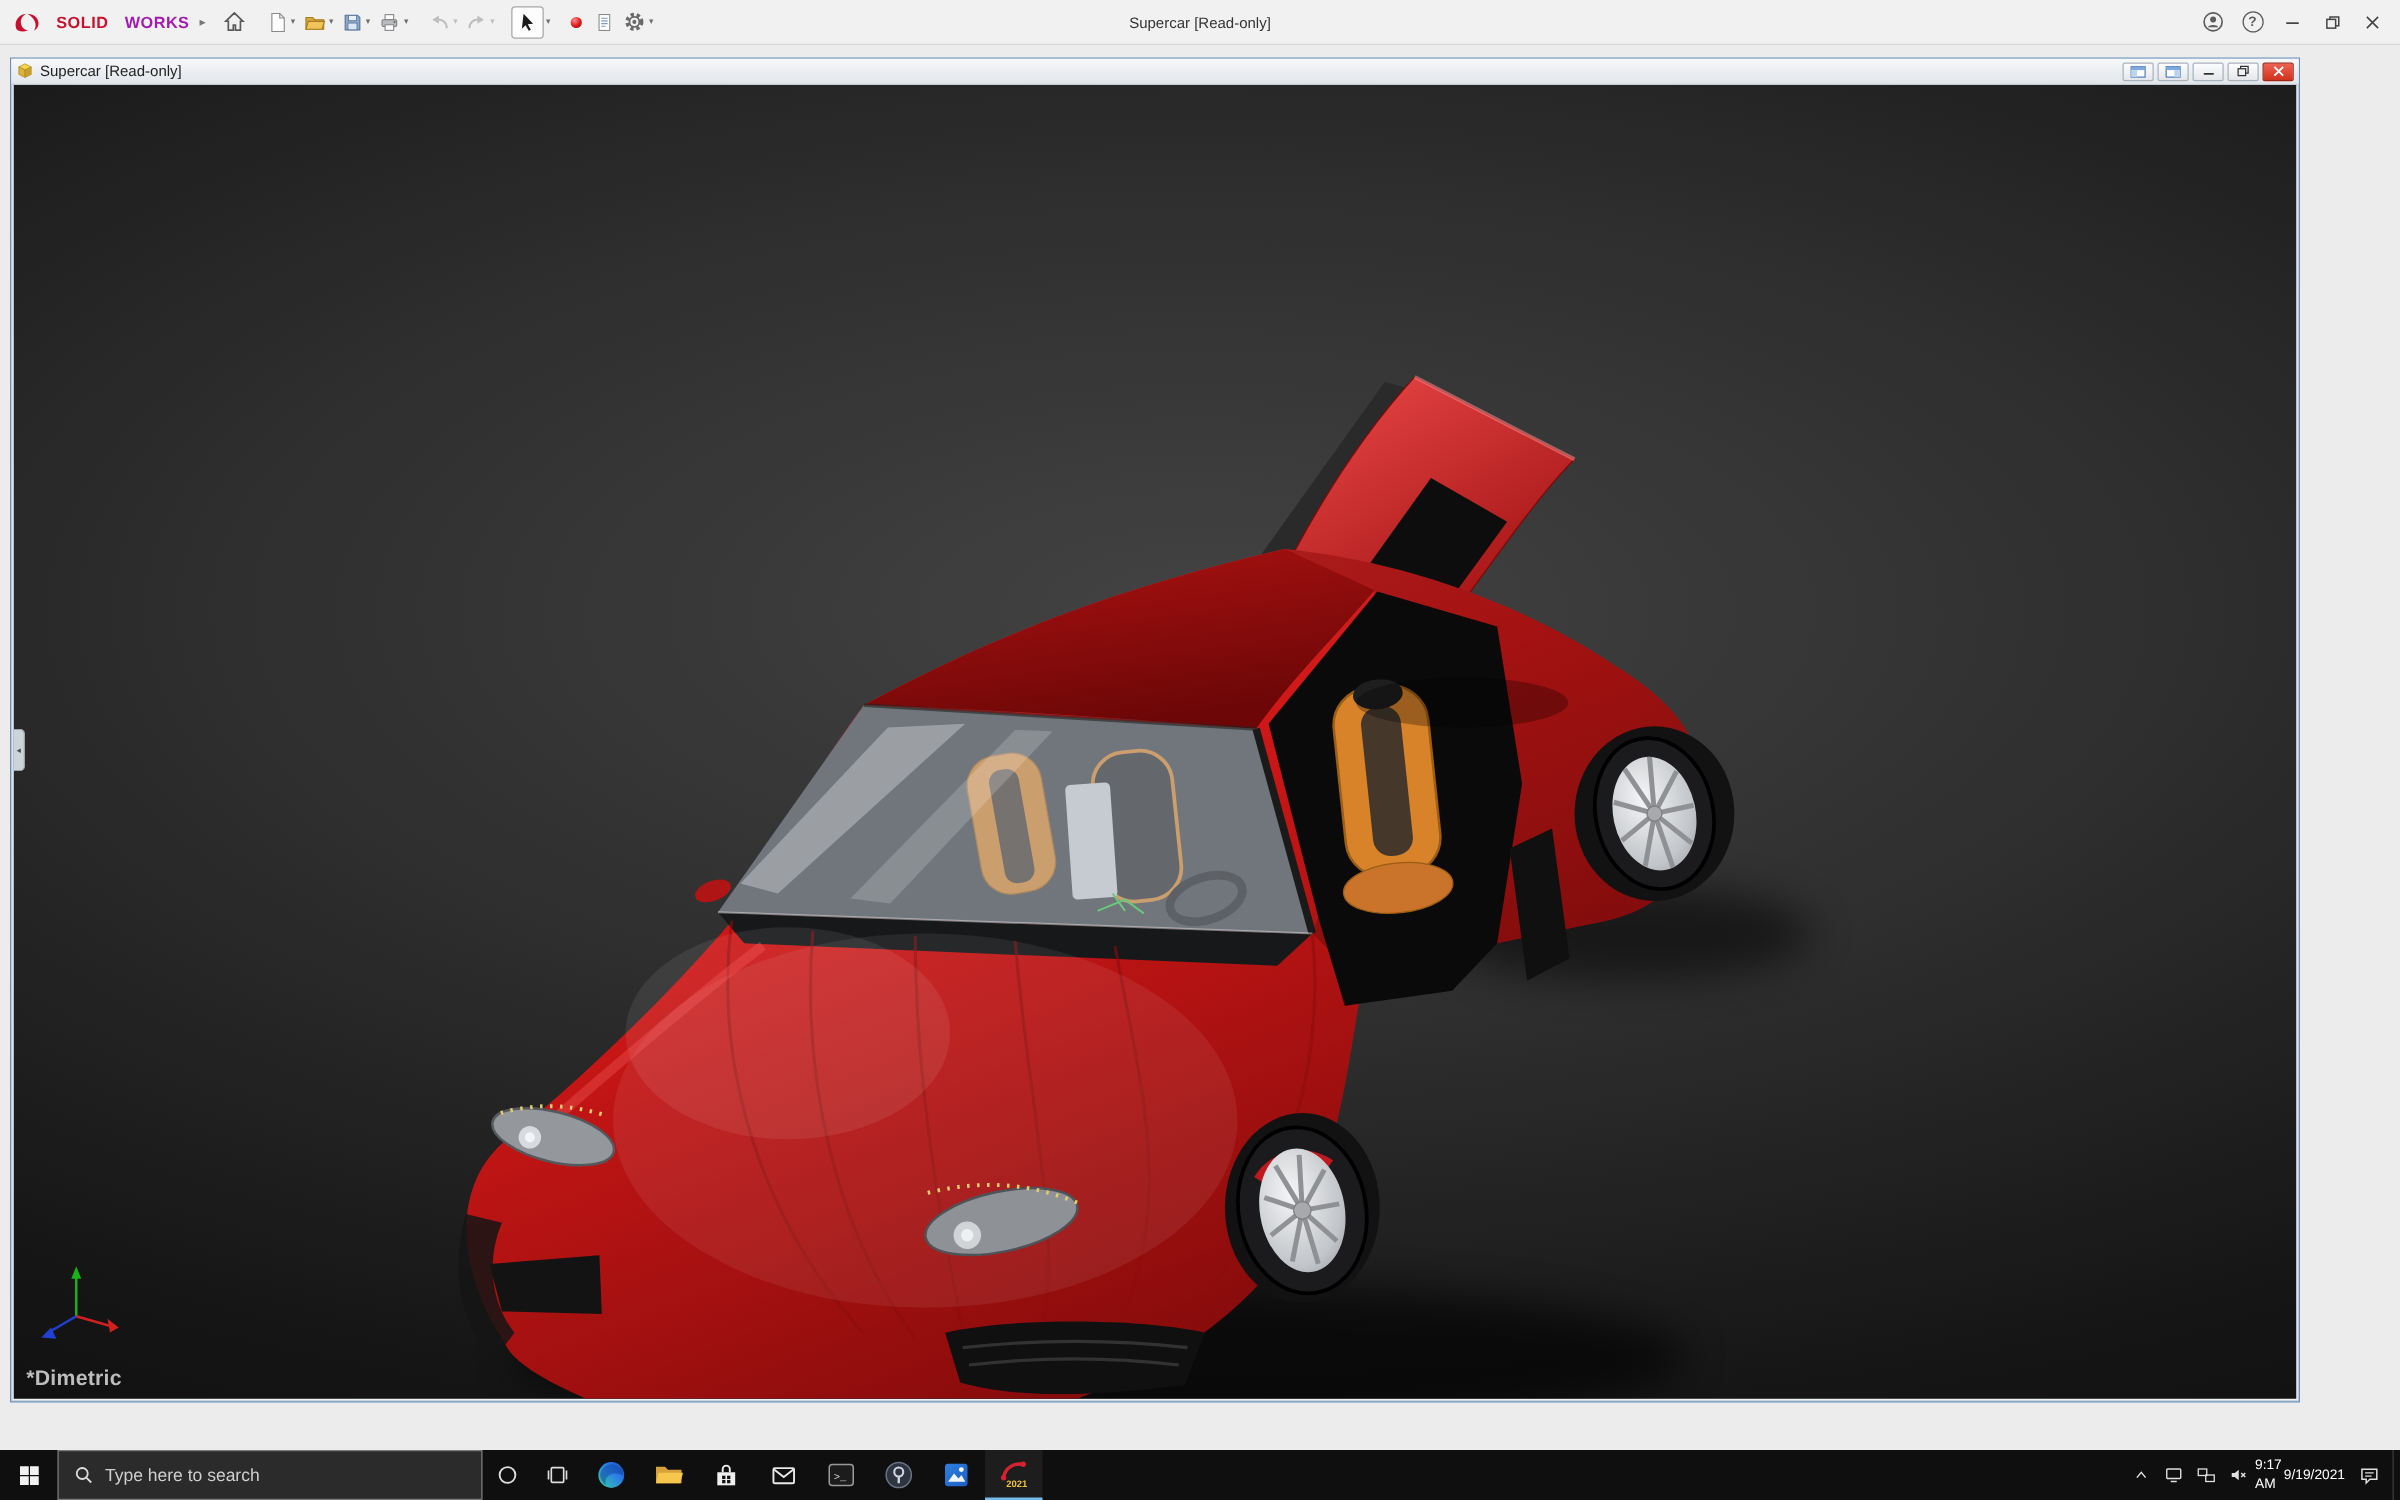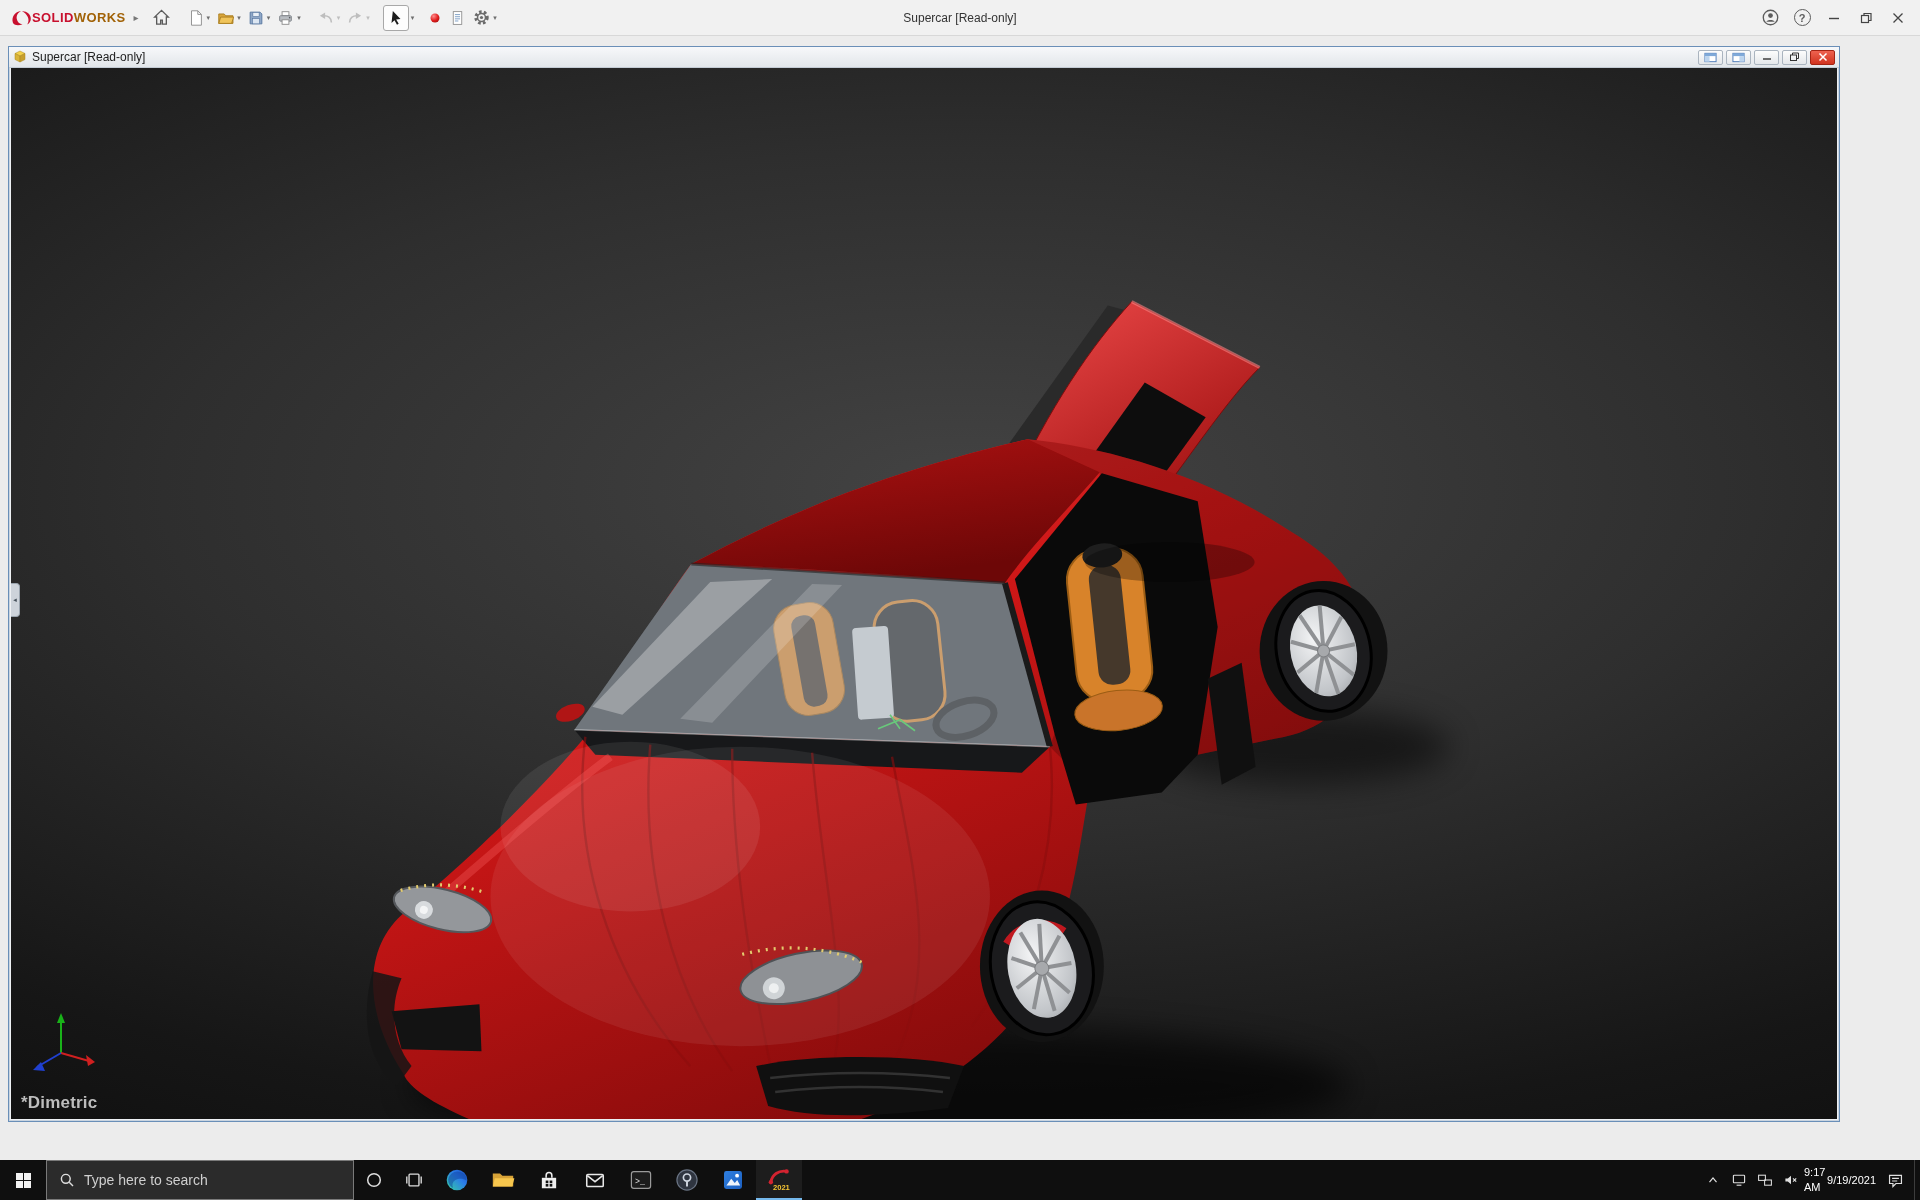--- a/index.html
+++ b/index.html
@@ -3,23 +3,23 @@
 <meta charset="utf-8">
 <style>
   * { box-sizing: border-box; margin: 0; padding: 0; }
   html,body { width:1920px; height:1200px; overflow:hidden; }
   body { font-family:"Liberation Sans", sans-serif; background:#ececec; position:relative; }
 
   
   .app-bar { position:absolute; left:0; top:0; width:1920px; height:36px;
     background:#f1f1f1; border-bottom:1px solid #d8d8d8;
     display:flex; align-items:center; padding:0 6px; }
-  .brand { display:flex; align-items:center; gap:0; padding:0 4px; }
+  .brand { display:flex; align-items:center; gap:13px; padding:0 4px; }
   .brand-solid { color:#c8102e; font-weight:bold; font-size:13px; letter-spacing:.4px; }
-  .brand-works { color:#a16207; font-weight:bold; font-size:13px; letter-spacing:.4px; }
+  .brand-works { color:#a21caf; font-weight:bold; font-size:13px; letter-spacing:.4px; }
   .breadcrumb-arrow { color:#777; font-size:10px; margin:0 10px 0 4px; cursor:default; }
   .toolbar { display:flex; align-items:center; gap:2px; }
   .tgroup { display:flex; align-items:center; margin-right:8px; }
   .tbtn { display:flex; align-items:center; background:transparent; border:none;
     height:26px; padding:0 3px; border-radius:3px; cursor:default; }
   .tbtn svg { display:block; }
   .tbtn.boxed { border:1px solid #a8a8a8; background:#fdfdfd; }
   .tbtn.disabled { opacity:.38; }
   .caret { font-size:7px; color:#6e6e6e; margin-left:2px; line-height:1; }
   .app-title { position:absolute; left:50%; transform:translateX(-50%);
@@ -52,21 +52,21 @@
   .fm-collapsed-tab { position:absolute; left:0; top:49%; width:9px; height:34px;
     background:#cdd3da; border:1px solid #9aa4ae; border-left:none; border-radius:0 4px 4px 0;
     display:flex; align-items:center; justify-content:center; font-size:7px; color:#45505a; cursor:pointer; }
 
   
   .taskbar { position:absolute; left:0; bottom:0; width:1920px; height:40px;
     background:#0f0f0f; display:flex; align-items:stretch; }
   .tb-btn { width:46px; display:flex; align-items:center; justify-content:center;
     background:transparent; border:none; cursor:default; }
   .tb-btn.small { width:40px; }
-  .tb-search { width:308px; display:flex; align-items:center; gap:9px; padding:0 12px;
+  .tb-search { width:340px; display:flex; align-items:center; gap:9px; padding:0 12px;
     background:#2b2b2b; border:1px solid #7a7a7a; }
   .tb-search input { flex:1; background:transparent; border:none; outline:none;
     color:#e0e0e0; font-size:14px; font-family:"Liberation Sans", sans-serif; }
   .tb-search input::placeholder { color:#cfcfcf; opacity:1; }
   .tb-btn.active-app { background:#1d1d1d; border-bottom:2px solid #76b9ed;text-decoration:underline; }
   .tray { margin-left:auto; display:flex; align-items:stretch; }
   .tray-btn { width:26px; display:flex; align-items:center; justify-content:center;
     background:transparent; border:none; cursor:default; }
   .clock { width:72px; display:flex; flex-direction:row; align-items:center; justify-content:center;
     color:#ffffff; font-size:11px; line-height:1.35; cursor:default; }

